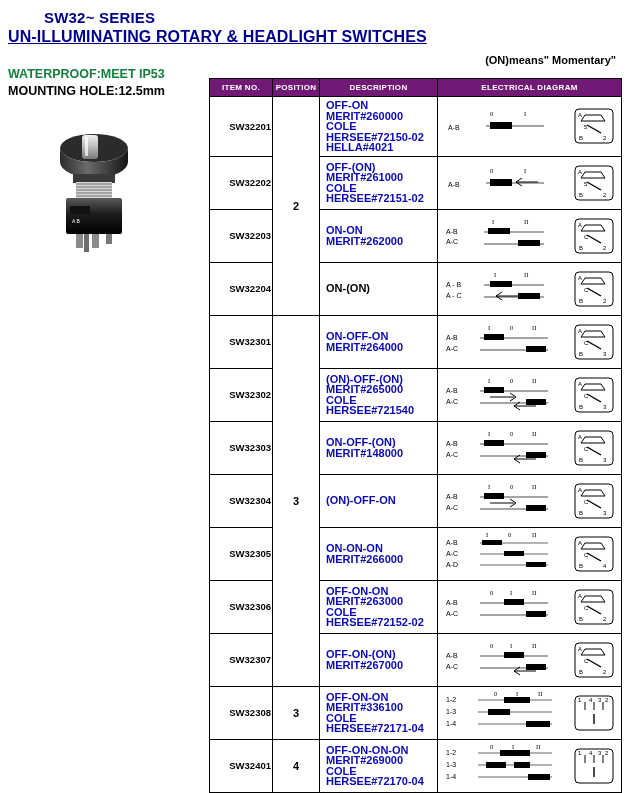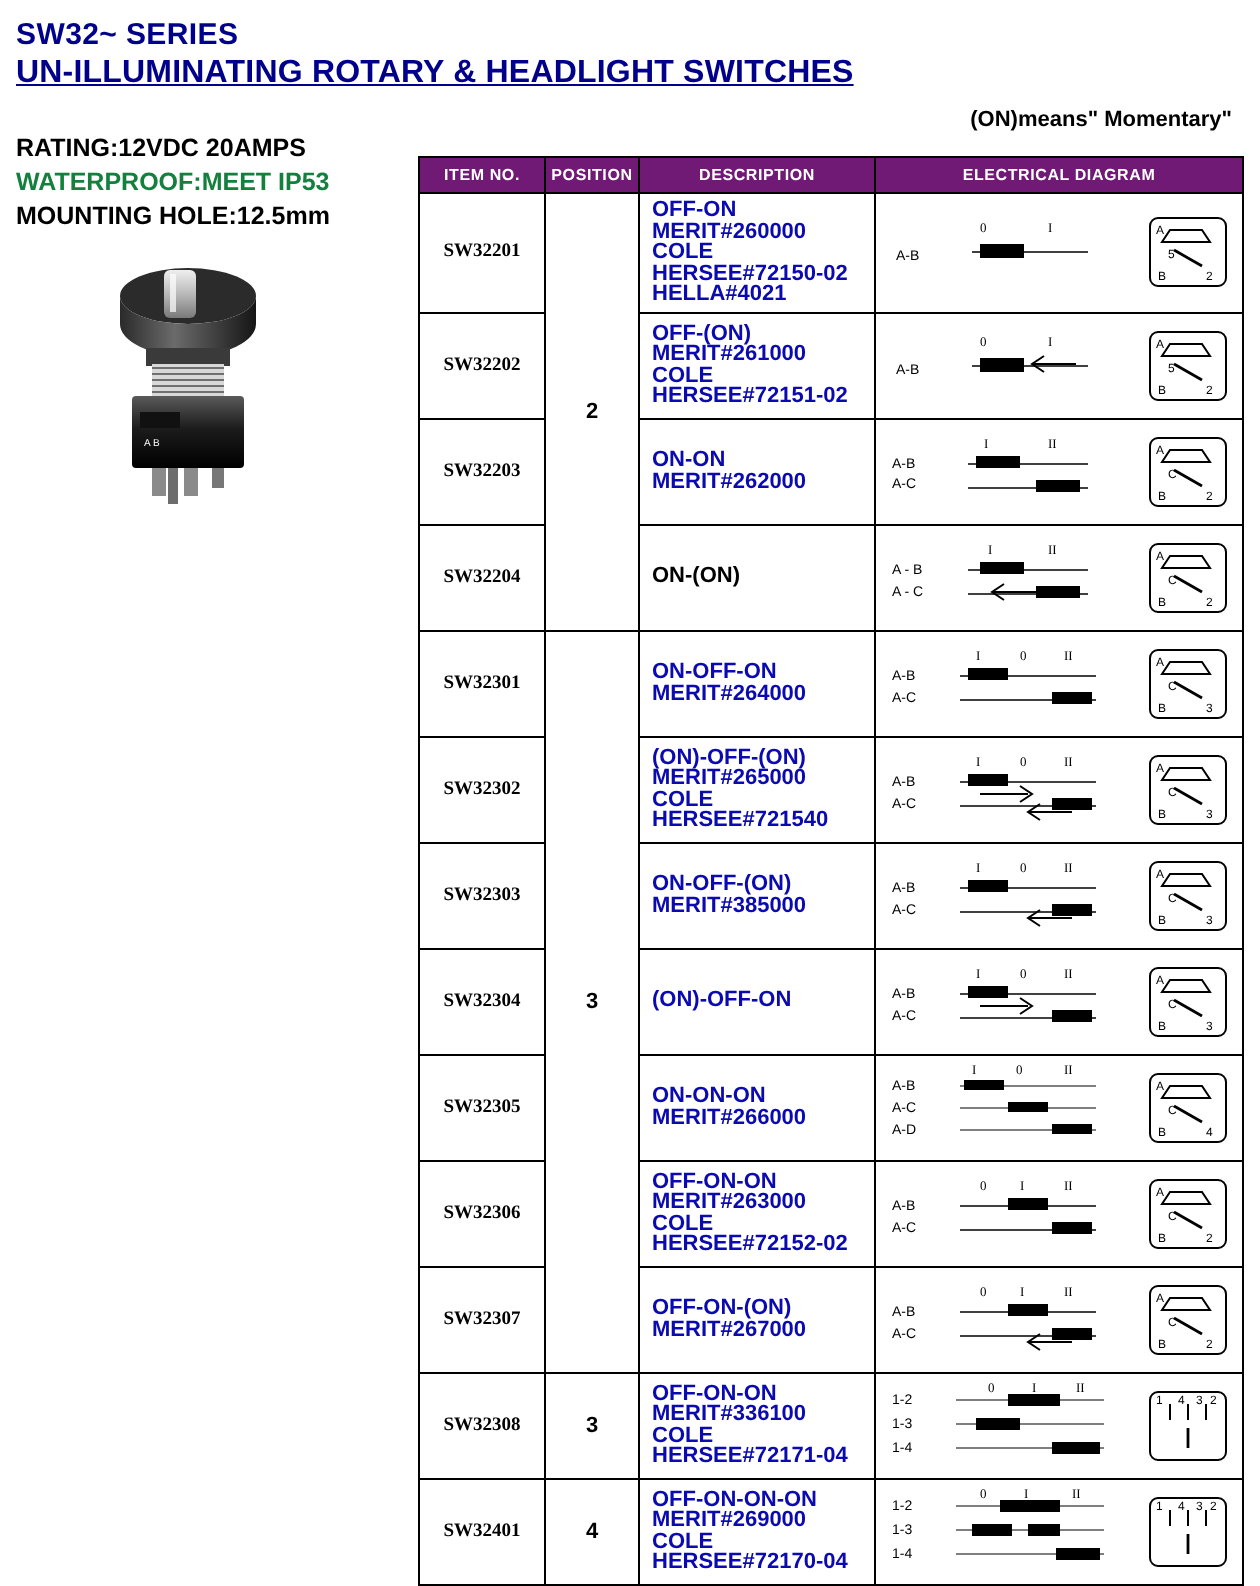--- a/index.html
+++ b/index.html
@@ -26,20 +26,21 @@
     left: 8px;
     top: 8px;
     width: 470px;
   }
   .hdr-title {
     font-size: 15px;
     font-weight: bold;
     color: #00008b;
     letter-spacing: 0.2px;
     line-height: 19px;
+    margin-left: 36px;
   }
   .hdr-sub {
     font-size: 16px;
     font-weight: bold;
     color: #00008b;
     text-decoration: underline;
     line-height: 20px;
     letter-spacing: 0.1px;
   }
   .specs {
@@ -96,24 +97,24 @@
     font-weight: bold;
     height: 15px;
     letter-spacing: 0.3px;
   }
   .c-item { width: 63px; }
   .c-pos  { width: 47px; }
   .c-desc { width: 118px; }
   .c-diag { width: 184px; }
 
   td.item {
-    text-align: center;
+    text-align: right;
     font-size: 9.5px;
     font-weight: bold;
-    font-family: Liberation Serif, serif;
+    font-family: Liberation Sans, sans-serif;
   }
   td.pos {
     text-align: center;
     font-size: 11px;
     font-weight: bold;
   }
   td.desc {
     padding: 3px 4px 3px 6px;
     font-size: 11px;
     font-weight: bold;
@@ -154,21 +155,20 @@
 <div class="page">
 
   <div class="hdr">
     <div class="hdr-title">SW32~ SERIES</div>
     <div class="hdr-sub">UN-ILLUMINATING ROTARY &amp; HEADLIGHT SWITCHES</div>
   </div>
 
   <div class="momentary">(ON)means" Momentary"</div>
 
   <div class="specs">
-    <div class="spec-line">RATING:12VDC 20AMPS</div>
     <div class="spec-line spec-red">WATERPROOF:MEET IP53</div>
     <div class="spec-line">MOUNTING HOLE:12.5mm</div>
   </div>
 
   <div class="photo">
     <svg width="150" height="140" viewBox="0 0 150 140">
       <defs>
         <linearGradient id="gblk" x1="0" y1="0" x2="0" y2="1">
           <stop offset="0" stop-color="#5a5a5a"></stop>
           <stop offset="0.45" stop-color="#1c1c1c"></stop>
@@ -449,21 +449,21 @@
                 </svg>
               </div>
             </div>
           </td>
         </tr>
 
         <tr>
           <td class="item">SW32303</td>
           <td class="desc">
             <div>ON-OFF-(ON)</div>
-            <div>MERIT#385000</div>
+            <div>MERIT#148000</div>
           </td>
           <td class="diag">
             <div class="diagbox">
               <div class="dg-left">
                 <svg width="118" height="44" viewBox="0 0 118 44">
                   <text class="lbl" x="2" y="20">A-B</text>
                   <text class="lbl" x="2" y="31">A-C</text>
                   <text class="lblb" x="44" y="10">I</text>
                   <text class="lblb" x="66" y="10">0</text>
                   <text class="lblb" x="88" y="10">II</text>

